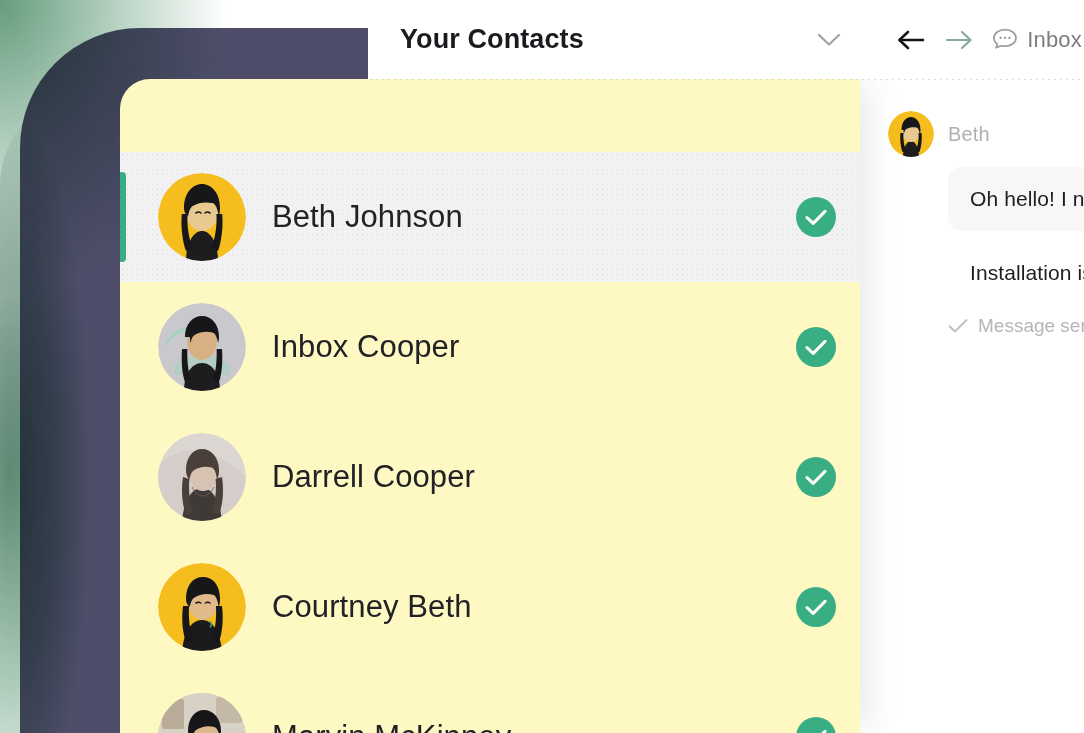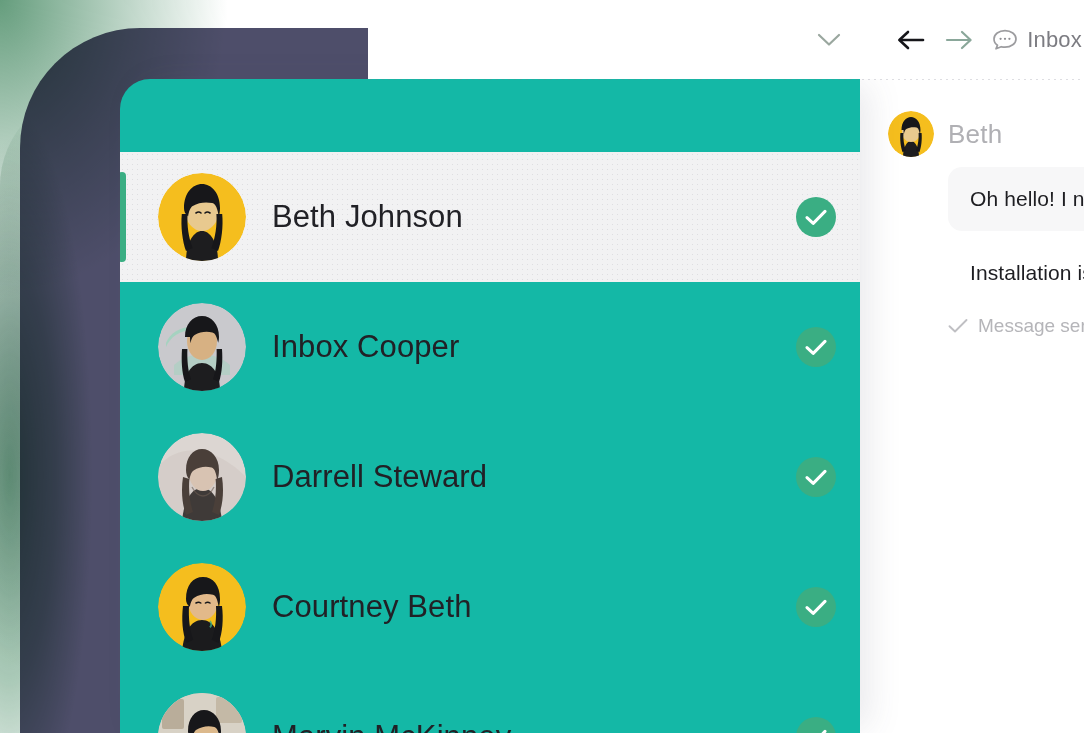--- a/index.html
+++ b/index.html
@@ -86,21 +86,21 @@
   }
   .header-nav {
     position: absolute;
     right: 0px; top: 50%;
     transform: translateY(-50%);
     display: flex; align-items: center; gap: 18px;
     padding-right: 0px;
   }
   .nav-arrow { width: 30px; height: 30px; display:flex; align-items:center; justify-content:center; cursor: pointer; }
   .inbox-link {
-    display: flex; align-items: center; gap: 9px;
+    display: flex; gap: 9px;
     cursor: pointer; padding-right: 2px;
   }
   .inbox-label {
     font-size: 22px; color: #7c7c82; letter-spacing: .2px; white-space: nowrap;
   }
 
   .header-divider {
     position: absolute;
     left: 368px; top: 78px;
     width: 716px; height: 2px;
@@ -120,21 +120,21 @@
   }
   .convo-head {
     position: absolute;
     left: 28px; top: 32px;
     display: flex; align-items: center; gap: 14px;
   }
   .convo-avatar {
     width: 46px; height: 46px; border-radius: 50%;
     overflow: hidden; flex: 0 0 46px;
   }
-  .convo-name { font-size: 26px; color: #b0b0b4; letter-spacing: .2px; }
+  .convo-name { font-size: 20px; color: #b0b0b4; letter-spacing: .2px; }
 
   .bubble {
     position: absolute;
     left: 88px;
     width: 240px;
     padding: 20px 22px;
     border-radius: 14px;
     font-size: 21px;
     color: #1e1e22;
     white-space: nowrap;
@@ -149,21 +149,21 @@
     display: flex; align-items: center; gap: 10px;
     font-size: 19px; color: #b5b5b9;
     white-space: nowrap;
   }
 
   
   .list-card {
     position: absolute;
     left: 120px; top: 79px;
     width: 740px; height: 654px;
-    background: #14b8a6;
+    background: #fef9c3;
     border-top-left-radius: 30px;
     z-index: 5;
     box-shadow: 14px 0 34px -6px rgba(80,80,100,.13);
     overflow: hidden;
   }
   .list-card-top-pad { height: 73px; }
 
   .contact-row {
     position: relative;
     height: 130px;
@@ -306,21 +306,21 @@
           <circle cx="44" cy="44" r="44" fill="#dcd6d2"></circle>
           <path d="M0 34c10-12 24-18 40-16 18 2 34 12 48 26v44H0z" fill="#cfc6c1" opacity=".55"></path>
           <path d="M24 88c2-20 9-33 20-33s18 13 20 33z" fill="#3f3a38"></path>
           <ellipse cx="45" cy="40" rx="14" ry="18" fill="#d8c3b2"></ellipse>
           <path d="M28 37c0-13 7-21 16-21s17 8 17 21c0 4-.6 7.6-1.8 10.4-1-6.8-2.4-12-5.6-12.8-6.4-1.6-12.4-.6-18 3-2 1.2-3.4 4.6-4.2 9-2.2-2.4-3.4-5.6-3.4-9.6z" fill="#4a3f39"></path>
           <path d="M25 44c-2 13-1 27 3 38l7-3c-3.4-10-4.6-22-3.6-33z" fill="#4a3f39"></path>
           <path d="M64 44c2 13 1 27-3 38l-7-3c3.4-10 4.6-22 3.6-33z" fill="#4a3f39"></path>
           <path d="M34 54c3 6 7 9 11 9s8-3 11-9" stroke="#6b5c52" stroke-width="1.4" fill="none" opacity=".6"></path>
         </svg>
       </div>
-      <span class="contact-name">Darrell Steward</span>
+      <span class="contact-name">Darrell Cooper</span>
       <div class="check-btn">
         <svg width="22" height="17" viewBox="0 0 22 17" aria-hidden="true">
           <path d="M2 8.6 L8.2 14.4 L20 2.4" fill="none" stroke="#ffffff" stroke-width="3" stroke-linecap="round" stroke-linejoin="round"></path>
         </svg>
       </div>
     </div>
 
     <div class="contact-row">
 
       <div class="avatar">
@@ -362,20 +362,21 @@
       <div class="check-btn">
         <svg width="22" height="17" viewBox="0 0 22 17" aria-hidden="true">
           <path d="M2 8.6 L8.2 14.4 L20 2.4" fill="none" stroke="#ffffff" stroke-width="3" stroke-linecap="round" stroke-linejoin="round"></path>
         </svg>
       </div>
     </div>
   </div>
 
   <div class="header-card">
     <div class="header-inner">
+      <span class="header-title">Your Contacts</span>
 
       <div class="header-chevron">
         <svg width="24" height="14" viewBox="0 0 24 14" aria-hidden="true">
           <path d="M2 2 L12 11.5 L22 2" fill="none" stroke="#9aa79f" stroke-width="2.2" stroke-linecap="round" stroke-linejoin="round"></path>
         </svg>
       </div>
 
       <div class="header-nav">
         <div class="nav-arrow">
           <svg width="30" height="22" viewBox="0 0 30 22" aria-hidden="true">

